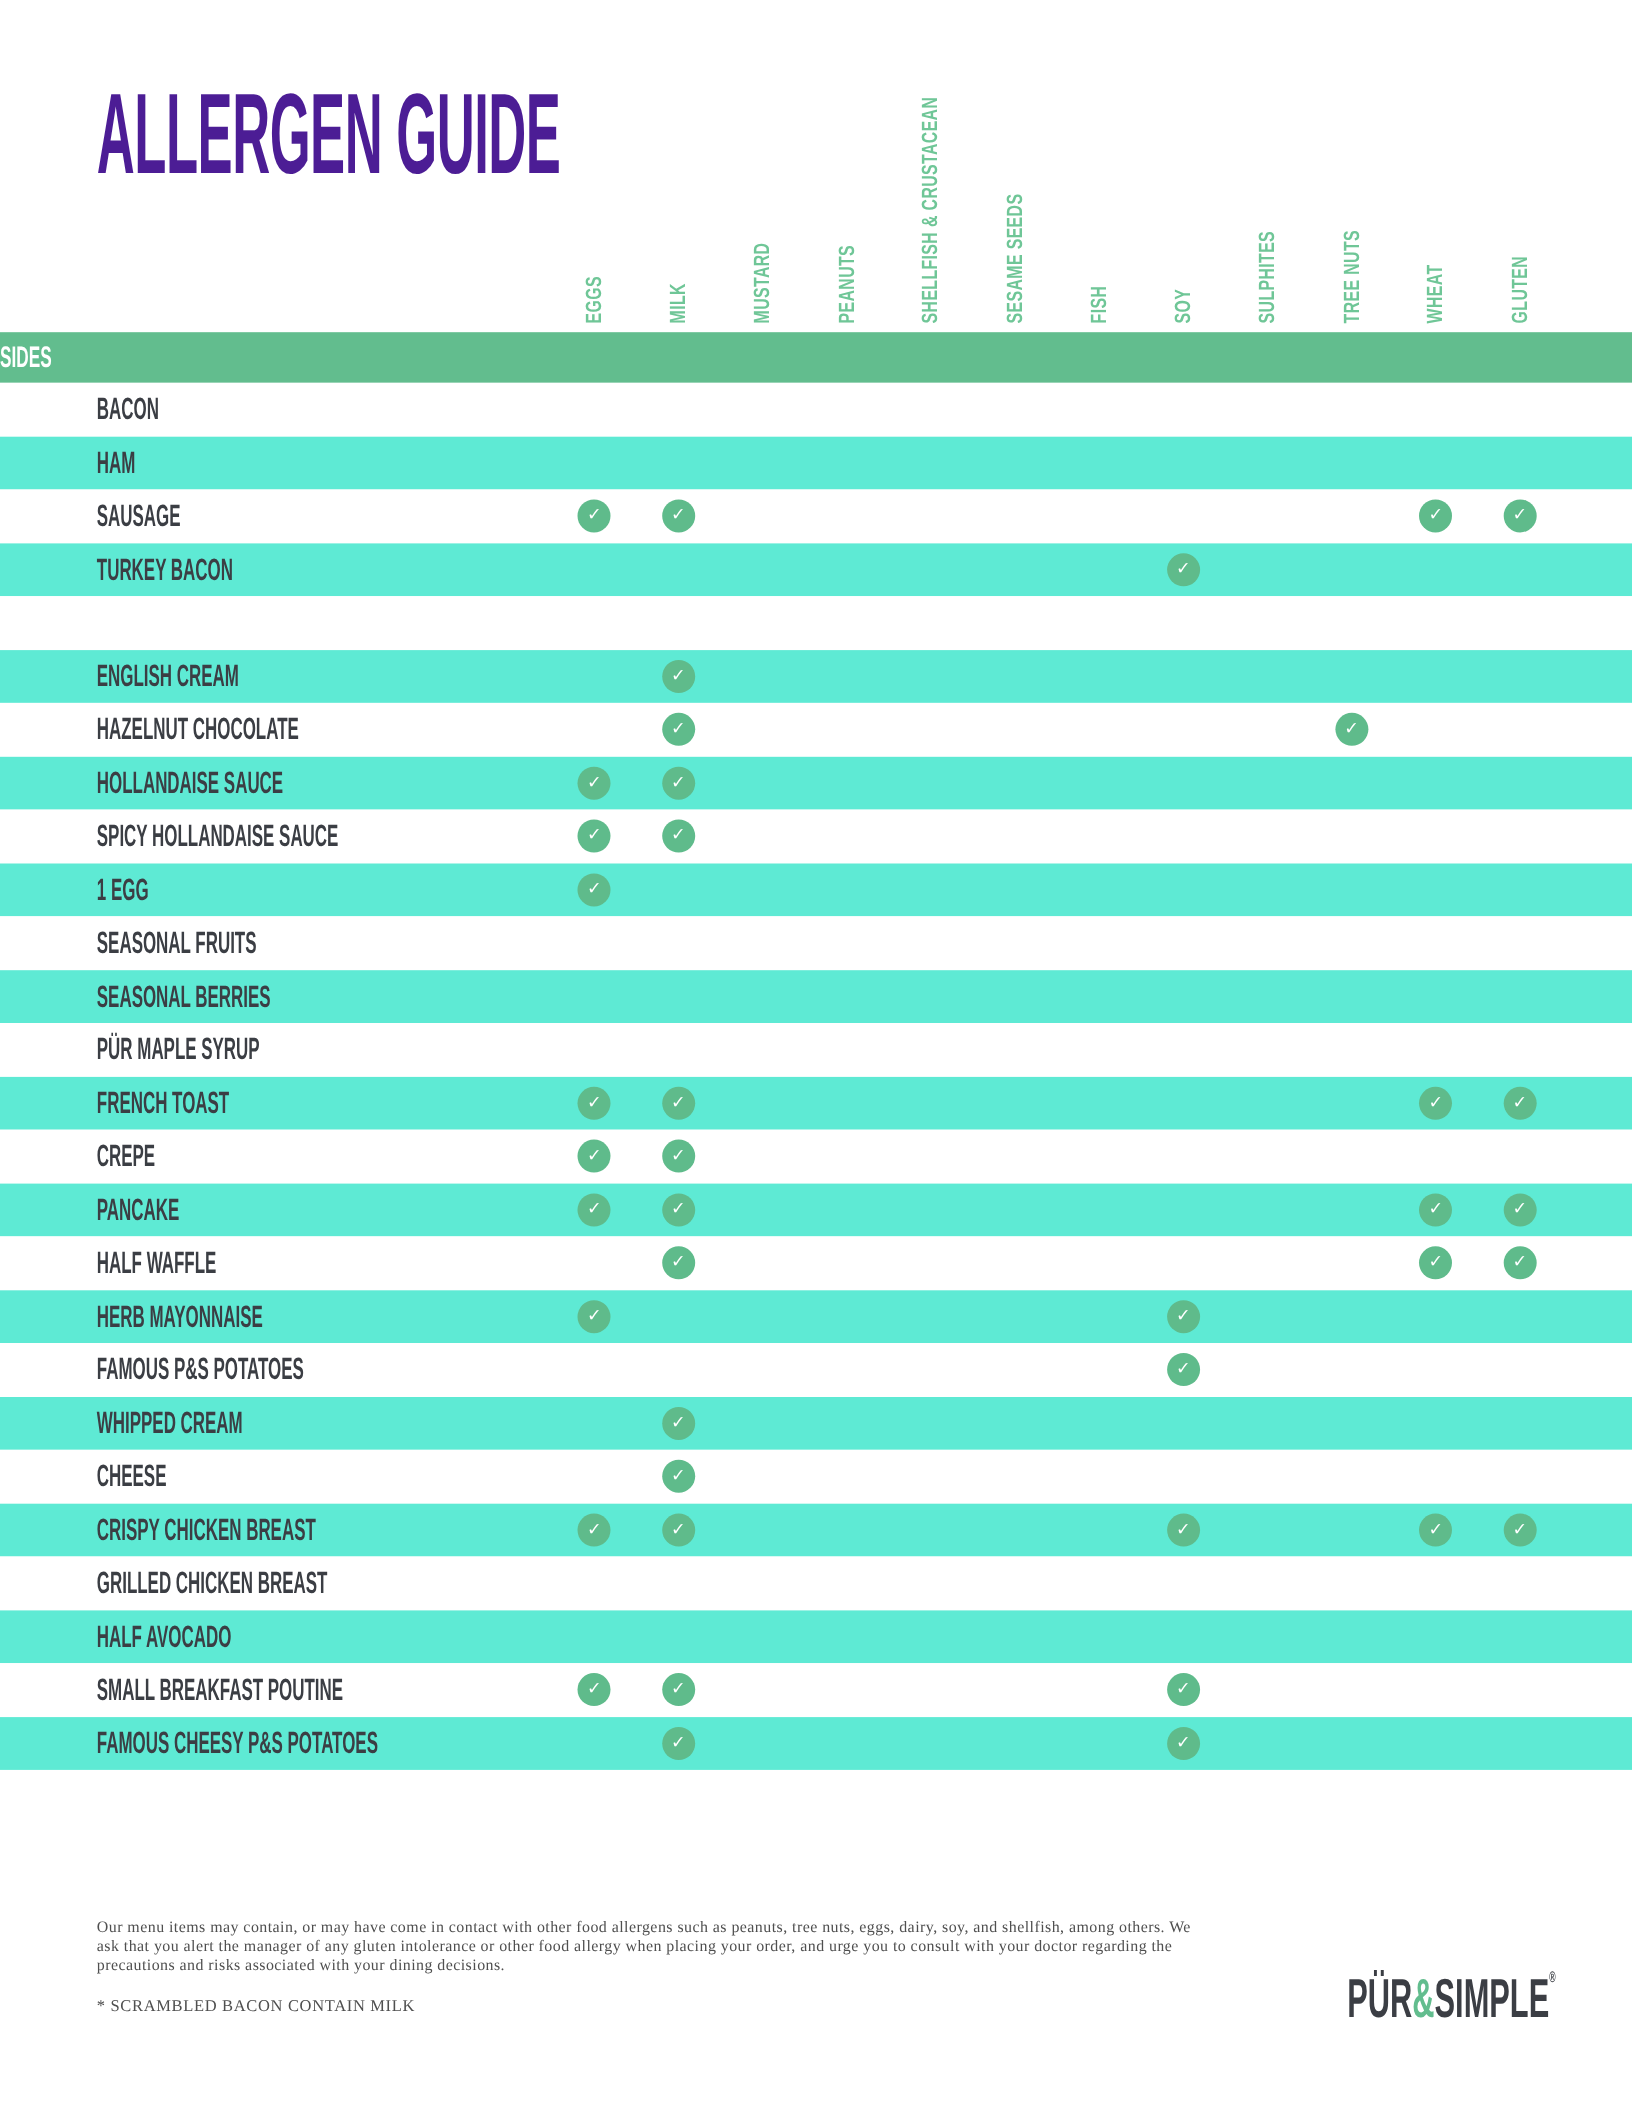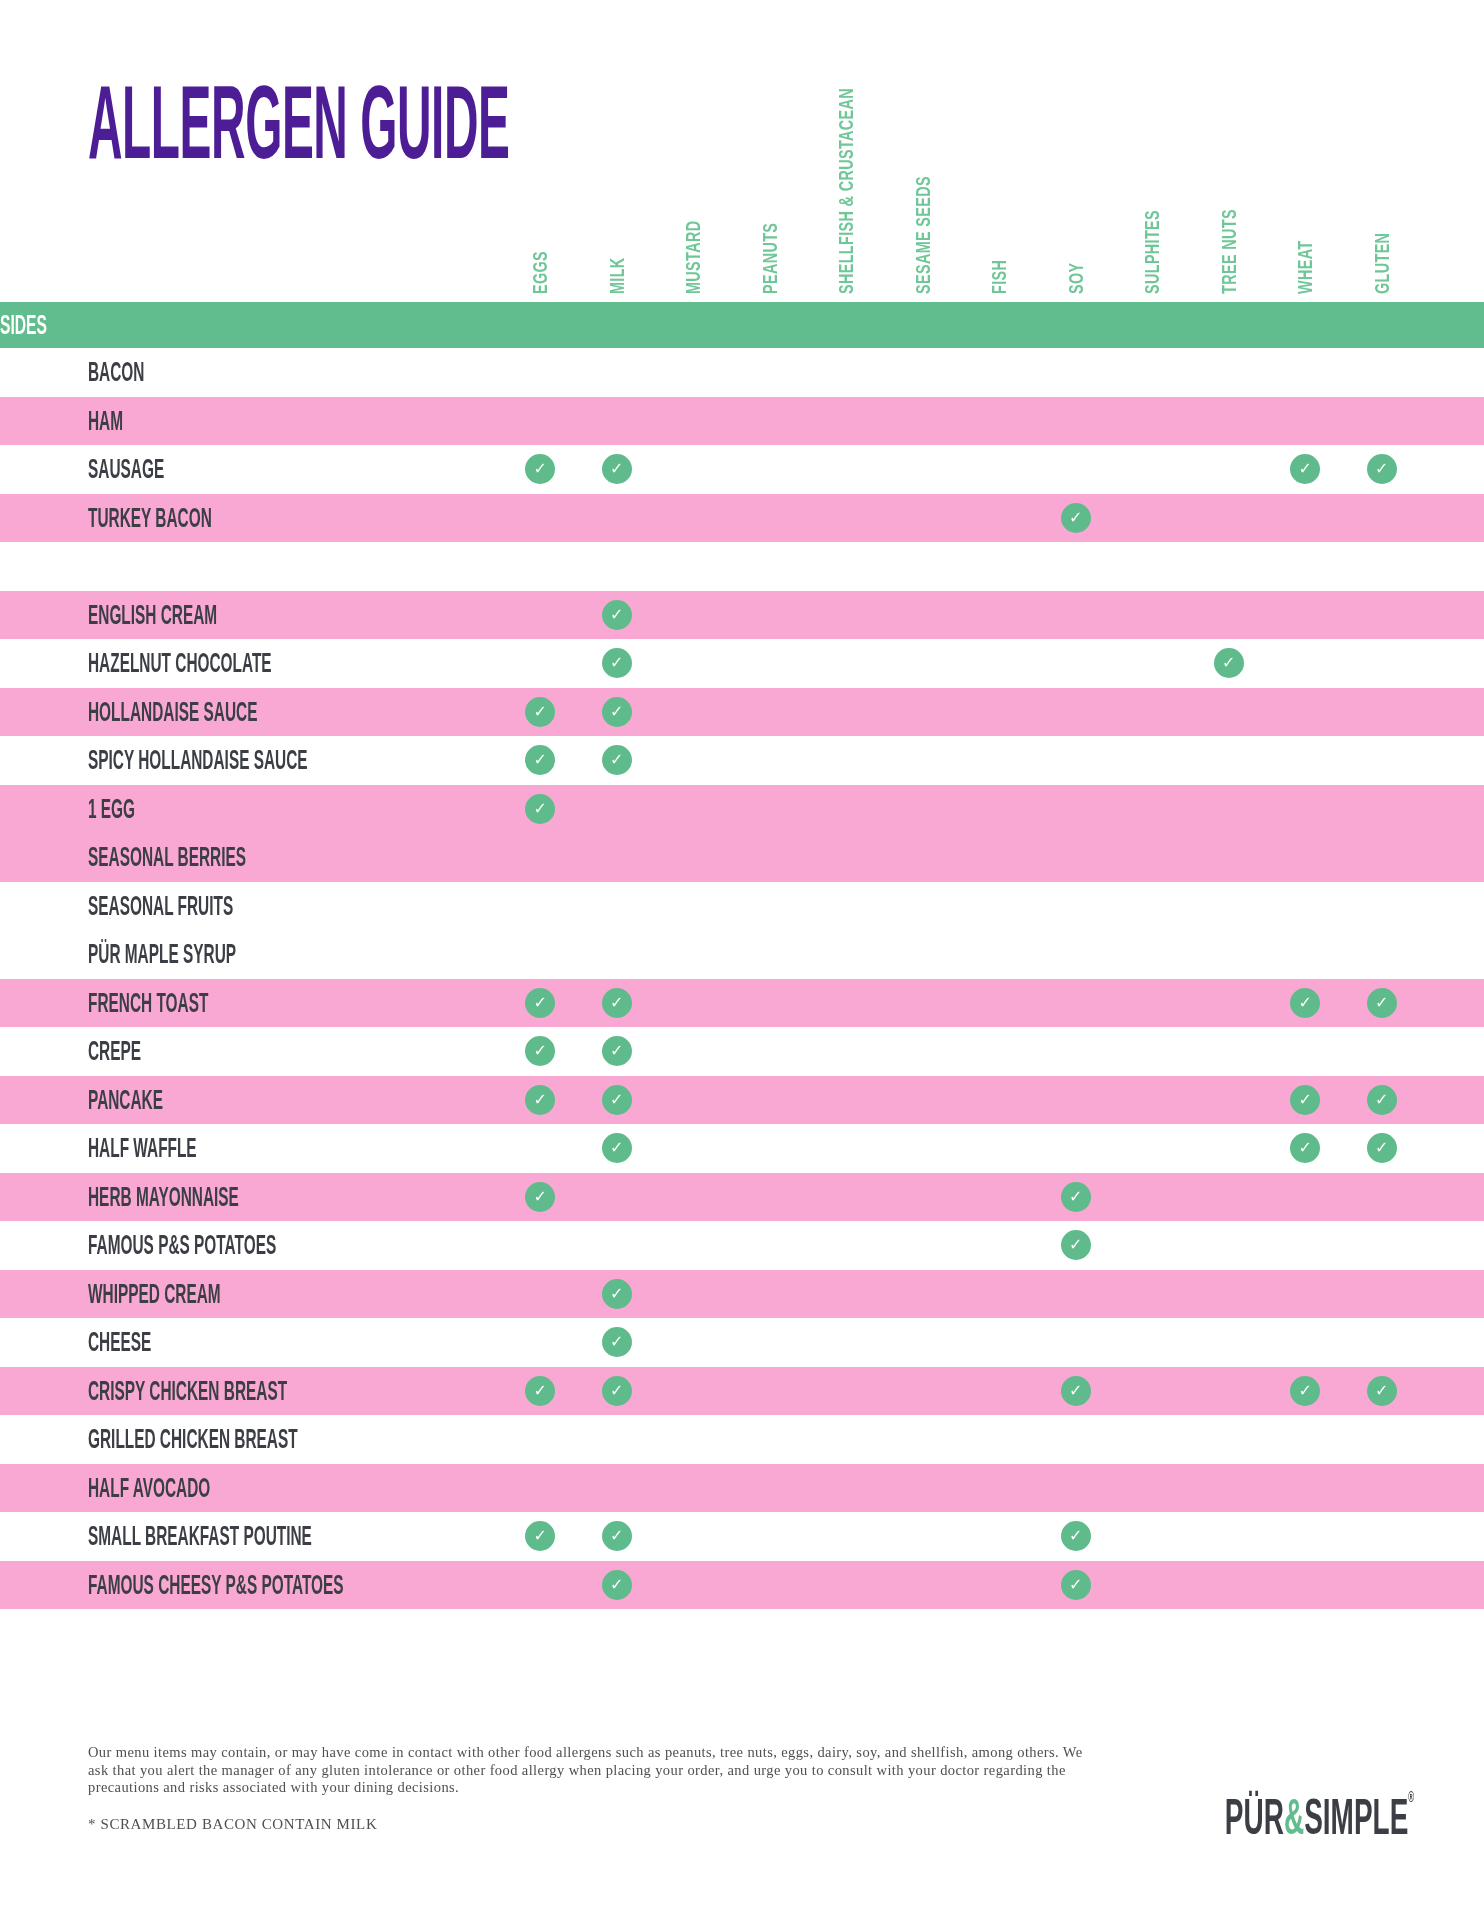--- a/index.html
+++ b/index.html
@@ -37,21 +37,21 @@
   }
   .section-bar .cond{transform:scaleX(0.58);}
   
   .rows{position:absolute;left:0;top:348px;width:100%;}
   .trow{
     display:grid;
     grid-template-columns:502px repeat(12,76.5px);
     height:48.5px;align-items:center;
     background:#ffffff;
   }
-  .trow.alt{background:#f9a8d4;}
+  .trow.alt{background:#5eead4;}
   .tlabel{
     padding-left:88px;
     font-size:28px;font-weight:700;line-height:1;
     color:#3b3e44;
   }
   .tlabel .cond{transform:scaleX(0.55);}
   .tcell{display:flex;align-items:center;justify-content:center;height:100%;}
   .check{
     width:30px;height:30px;border-radius:50%;
     background:#5fbb8b;color:#ffffff;
@@ -277,37 +277,37 @@
         <div class="tcell"></div>
         <div class="tcell"></div>
         <div class="tcell"></div>
         <div class="tcell"></div>
         <div class="tcell"></div>
         <div class="tcell"></div>
         <div class="tcell"></div>
         <div class="tcell"></div>
         <div class="tcell"></div>
       </div>
+      <div class="trow">
+        <div class="tlabel"><span class="cond">SEASONAL FRUITS</span></div>
+        <div class="tcell"></div>
+        <div class="tcell"></div>
+        <div class="tcell"></div>
+        <div class="tcell"></div>
+        <div class="tcell"></div>
+        <div class="tcell"></div>
+        <div class="tcell"></div>
+        <div class="tcell"></div>
+        <div class="tcell"></div>
+        <div class="tcell"></div>
+        <div class="tcell"></div>
+        <div class="tcell"></div>
+      </div>
       <div class="trow alt">
         <div class="tlabel"><span class="cond">SEASONAL BERRIES</span></div>
-        <div class="tcell"></div>
-        <div class="tcell"></div>
-        <div class="tcell"></div>
-        <div class="tcell"></div>
-        <div class="tcell"></div>
-        <div class="tcell"></div>
-        <div class="tcell"></div>
-        <div class="tcell"></div>
-        <div class="tcell"></div>
-        <div class="tcell"></div>
-        <div class="tcell"></div>
-        <div class="tcell"></div>
-      </div>
-      <div class="trow">
-        <div class="tlabel"><span class="cond">SEASONAL FRUITS</span></div>
         <div class="tcell"></div>
         <div class="tcell"></div>
         <div class="tcell"></div>
         <div class="tcell"></div>
         <div class="tcell"></div>
         <div class="tcell"></div>
         <div class="tcell"></div>
         <div class="tcell"></div>
         <div class="tcell"></div>
         <div class="tcell"></div>

